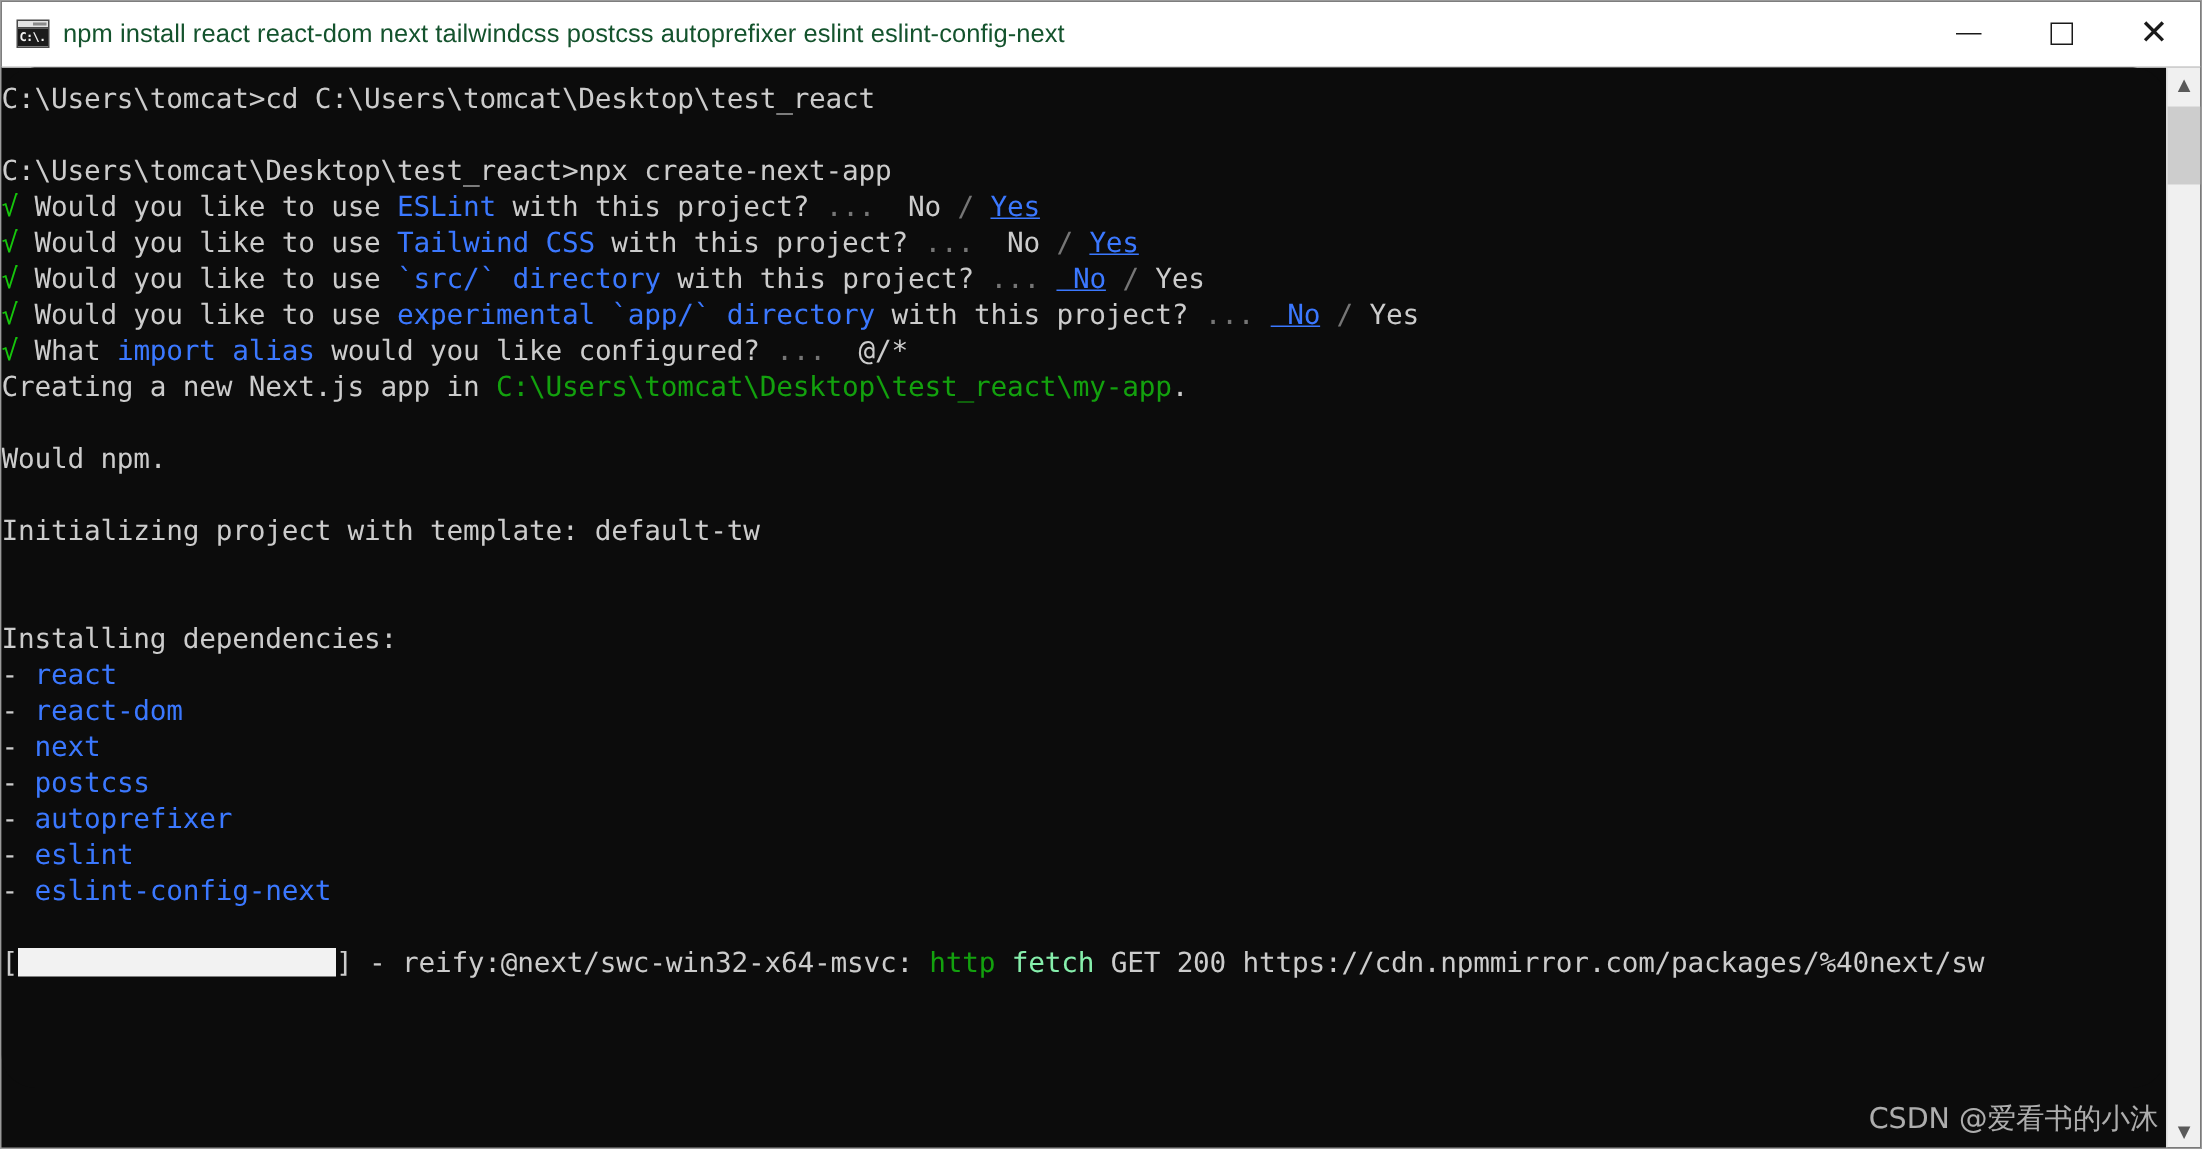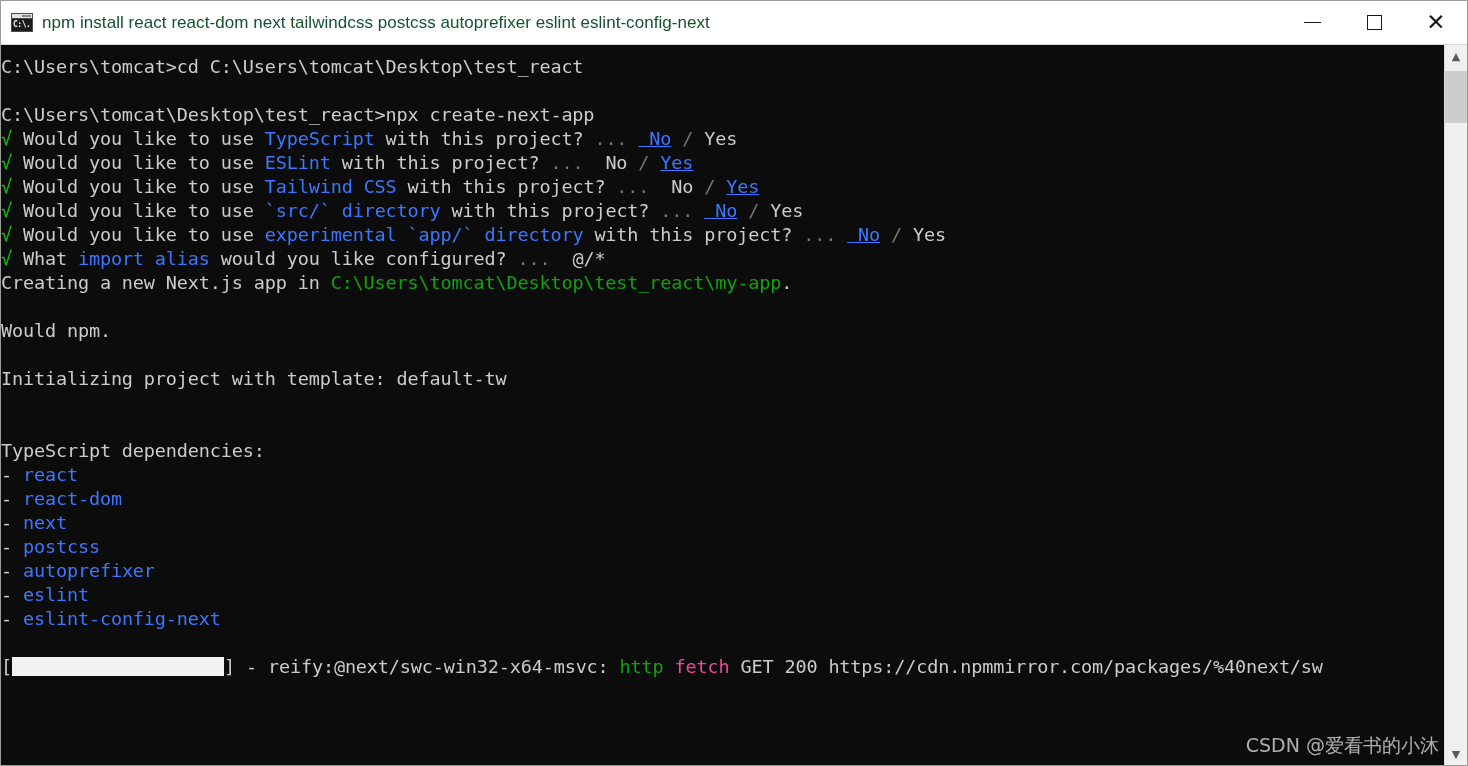--- a/index.html
+++ b/index.html
@@ -145,21 +145,21 @@
   .line {
     white-space: pre;
     height: 24px;
   }
   .blank { height: 24px; }
 
   .c-white  { color: #cccccc; }
   .c-blue   { color: #3b78ff; }
   .c-green  { color: #16c60c; }
   .c-dgreen { color: #13a10e; }
-  .c-mag    { color: #ec4899; }
+  .c-mag    { color: #86efac; }
   .c-gray   { color: #767676; }
   .u        { text-decoration: underline; }
 
   .progress-box {
     display: inline-block;
     width: 212px;
     height: 19px;
     background: #f2f2f2;
     vertical-align: -3px;
   }
@@ -233,34 +233,33 @@
       <div class="win-btn">
         <span class="glyph-close">✕</span>
       </div>
     </div>
   </div>
 
   <div class="terminal" id="terminal-output">
       <div class="line"><span class="c-white">C:\Users\tomcat&gt;cd C:\Users\tomcat\Desktop\test_react</span></div>
       <div class="line blank">&nbsp;</div>
       <div class="line"><span class="c-white">C:\Users\tomcat\Desktop\test_react&gt;npx create-next-app</span></div>
-      <div class="line"><span class="c-green">√</span><span class="c-white"> Would you like to use </span><span class="c-blue">TypeScript</span><span class="c-white"> with this project? </span><span class="c-gray">... </span><span class="c-blue u"> No</span><span class="c-gray"> / </span><span class="c-white">Yes</span></div>
       <div class="line"><span class="c-green">√</span><span class="c-white"> Would you like to use </span><span class="c-blue">ESLint</span><span class="c-white"> with this project? </span><span class="c-gray">... </span><span class="c-white"> No</span><span class="c-gray"> / </span><span class="c-blue u">Yes</span></div>
       <div class="line"><span class="c-green">√</span><span class="c-white"> Would you like to use </span><span class="c-blue">Tailwind CSS</span><span class="c-white"> with this project? </span><span class="c-gray">... </span><span class="c-white"> No</span><span class="c-gray"> / </span><span class="c-blue u">Yes</span></div>
       <div class="line"><span class="c-green">√</span><span class="c-white"> Would you like to use </span><span class="c-blue">`src/`</span><span class="c-white"> </span><span class="c-blue">directory</span><span class="c-white"> with this project? </span><span class="c-gray">... </span><span class="c-blue u"> No</span><span class="c-gray"> / </span><span class="c-white">Yes</span></div>
       <div class="line"><span class="c-green">√</span><span class="c-white"> Would you like to use </span><span class="c-blue">experimental `app/` directory</span><span class="c-white"> with this project? </span><span class="c-gray">... </span><span class="c-blue u"> No</span><span class="c-gray"> / </span><span class="c-white">Yes</span></div>
       <div class="line"><span class="c-green">√</span><span class="c-white"> What </span><span class="c-blue">import alias</span><span class="c-white"> would you like configured? </span><span class="c-gray">... </span><span class="c-white"> @/*</span></div>
       <div class="line"><span class="c-white">Creating a new Next.js app in </span><span class="c-dgreen">C:\Users\tomcat\Desktop\test_react\my-app</span><span class="c-white">.</span></div>
       <div class="line blank">&nbsp;</div>
       <div class="line"><span class="c-white">Would npm.</span></div>
       <div class="line blank">&nbsp;</div>
       <div class="line"><span class="c-white">Initializing project with template: default-tw</span></div>
       <div class="line blank">&nbsp;</div>
       <div class="line blank">&nbsp;</div>
-      <div class="line"><span class="c-white">TypeScript dependencies:</span></div>
+      <div class="line"><span class="c-white">Installing dependencies:</span></div>
       <div class="line"><span class="c-white">- </span><span class="c-blue">react</span></div>
       <div class="line"><span class="c-white">- </span><span class="c-blue">react-dom</span></div>
       <div class="line"><span class="c-white">- </span><span class="c-blue">next</span></div>
       <div class="line"><span class="c-white">- </span><span class="c-blue">postcss</span></div>
       <div class="line"><span class="c-white">- </span><span class="c-blue">autoprefixer</span></div>
       <div class="line"><span class="c-white">- </span><span class="c-blue">eslint</span></div>
       <div class="line"><span class="c-white">- </span><span class="c-blue">eslint-config-next</span></div>
       <div class="line blank">&nbsp;</div>
       <div class="line"><span class="c-white">[</span><span class="progress-box" style="width: 212px;"></span><span class="c-white">]</span><span class="c-white"> - reify:@next/swc-win32-x64-msvc: </span><span class="c-dgreen">http</span><span class="c-white"> </span><span class="c-mag">fetch</span><span class="c-white"> GET 200 https://cdn.npmmirror.com/packages/%40next/sw</span></div>
     </div>

